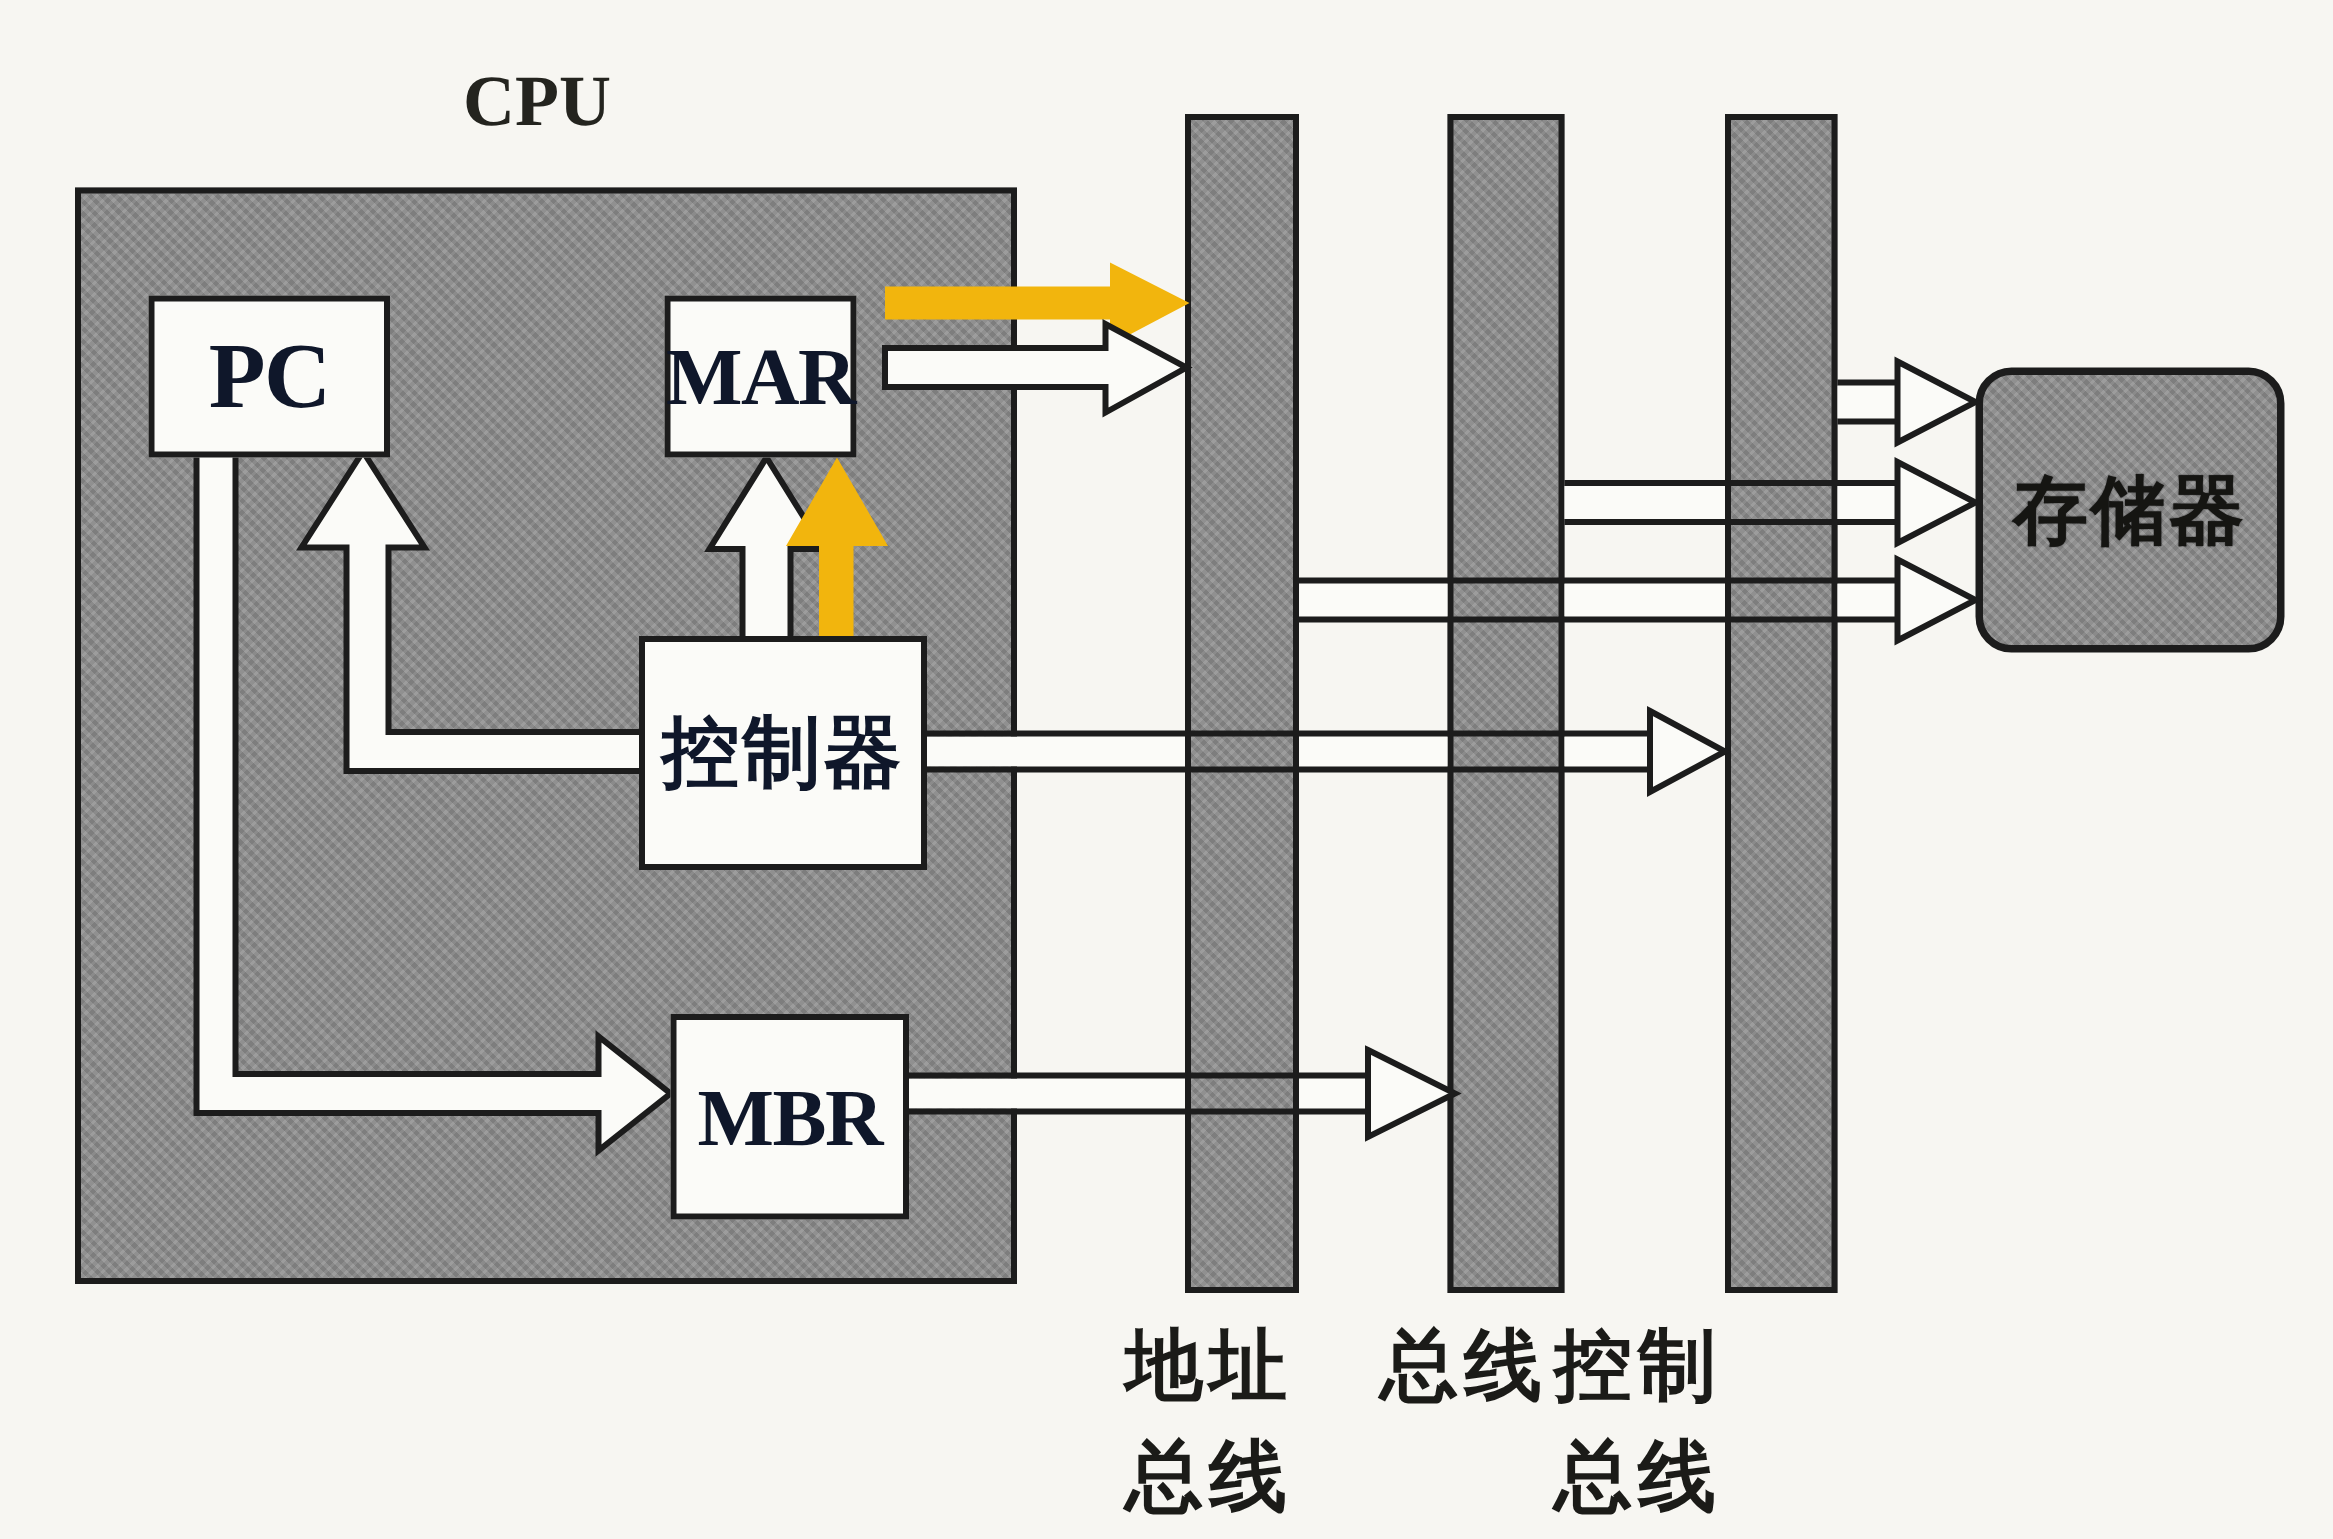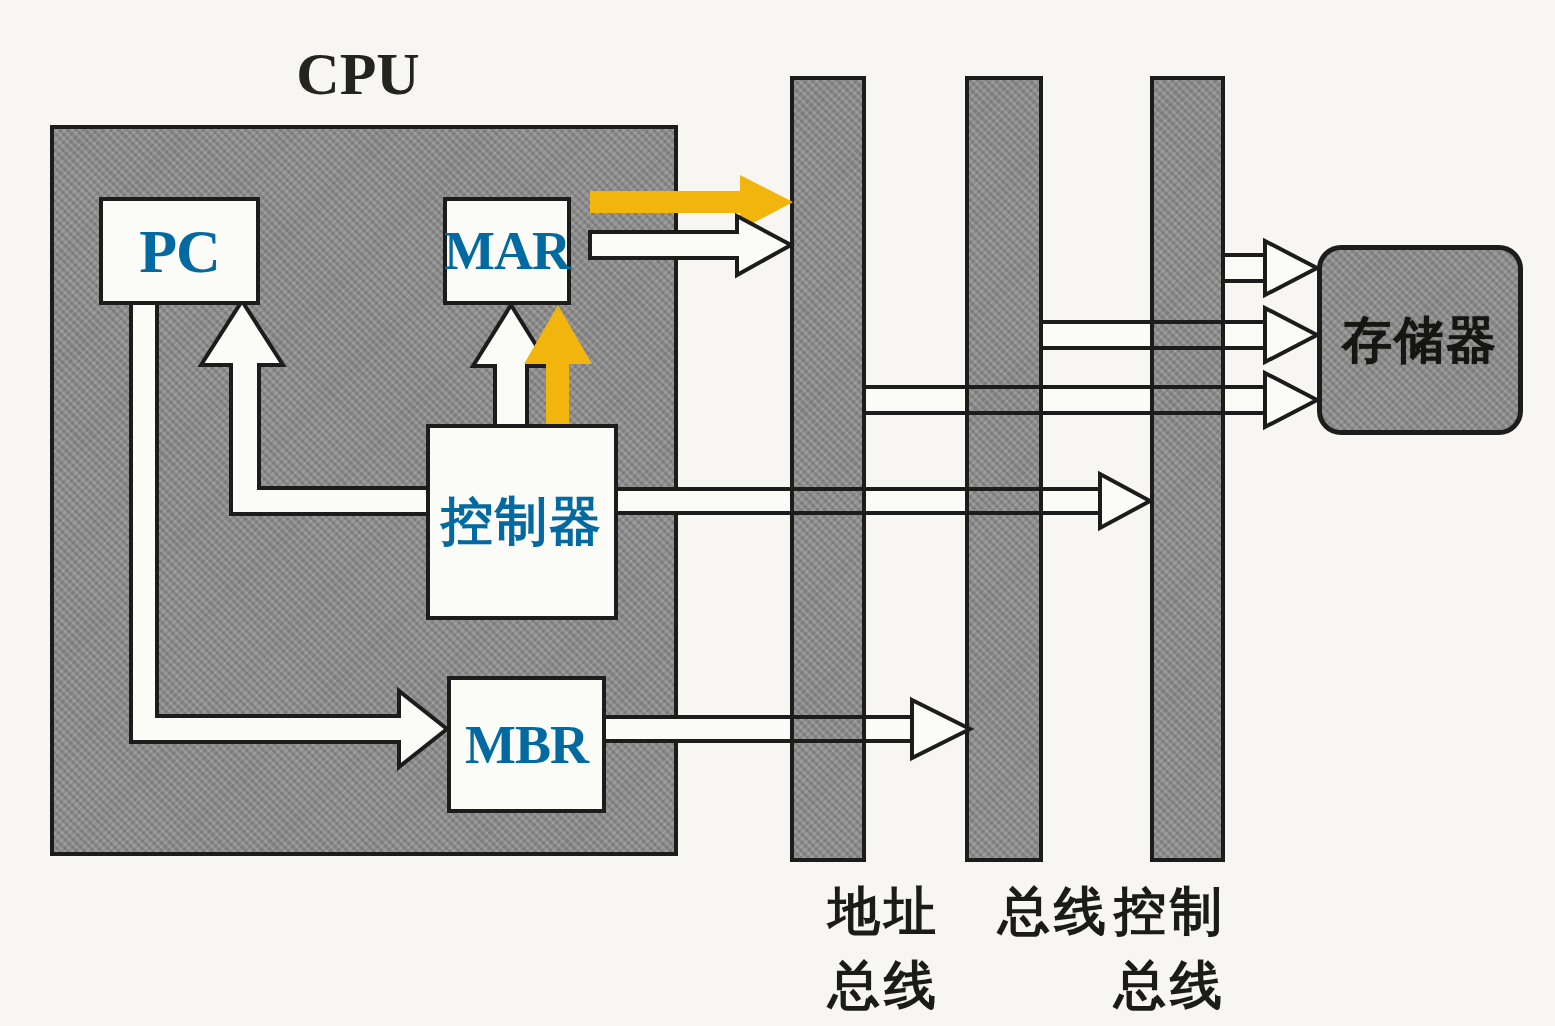--- a/index.html
+++ b/index.html
@@ -14,36 +14,36 @@
     background-image:
       repeating-linear-gradient(45deg, rgba(255,255,255,.08) 0 3px, rgba(0,0,0,.07) 3px 6px),
       repeating-linear-gradient(-45deg, rgba(255,255,255,.05) 0 2px, rgba(0,0,0,.06) 2px 5px);
     border:4px solid #1c1c1c;
     z-index:1;
   }
   .white-box{
     position:absolute;box-sizing:border-box;
     background:#fbfbf8;border:4px solid #1c1c1c;
     display:flex;align-items:center;justify-content:center;
-    z-index:3;color:#0369a1;
+    z-index:3;color:#0f172a;
   }
   .serif-label{
     font-family:"Liberation Serif", serif;font-weight:700;letter-spacing:-1px;
   }
   .cjk-label{
     font-family:"Liberation Sans", sans-serif;font-weight:700;letter-spacing:2px;
   }
   #cpu-title{
     position:absolute;left:288px;top:40px;width:140px;height:66px;
-    font-family:"Liberation Serif", serif;font-weight:700;font-size:60px;
+    font-family:"Liberation Serif", serif;font-weight:700;font-size:48px;
     color:#24241f;text-align:center;z-index:2;
   }
   #connector-layer{position:absolute;left:0;top:0;z-index:2;}
   .bus-label{
-    position:absolute;top:874px;width:190px;text-align:right;
+    position:absolute;top:874px;width:190px;text-align:left;
     font-size:52px;font-weight:700;color:#1b1b18;line-height:74px;
     letter-spacing:4px;z-index:2;
   }
   #memory-box{
     display:flex;align-items:center;justify-content:center;
     font-size:50px;font-weight:700;color:#151512;letter-spacing:2px;
     text-shadow:0 0 1px #000;
     border-radius:24px;
   }
 </style>
@@ -135,21 +135,21 @@
   </svg>
 
   <div class="white-box serif-label" style="left:99px;top:197px;width:161px;height:108px;font-size:62px;">
     <span>PC</span>
   </div>
 
   <div class="white-box serif-label" style="left:443px;top:197px;width:128px;height:108px;font-size:54px;">
     <span>MAR</span>
   </div>
 
-  <div class="white-box cjk-label" style="left:426px;top:424px;width:192px;height:196px;font-size:52px;align-items:center;">
+  <div class="white-box cjk-label" style="left:426px;top:424px;width:192px;height:156px;font-size:52px;align-items:center;">
     <span>控制器</span>
   </div>
 
   <div class="white-box serif-label" style="left:447px;top:663px;width:159px;height:137px;font-size:54px;margin-top:13px;">
     <span>MBR</span>
   </div>
 
   <div class="bus-label" style="left:750px;">
     <div>地址</div>
     <div>总线</div>

